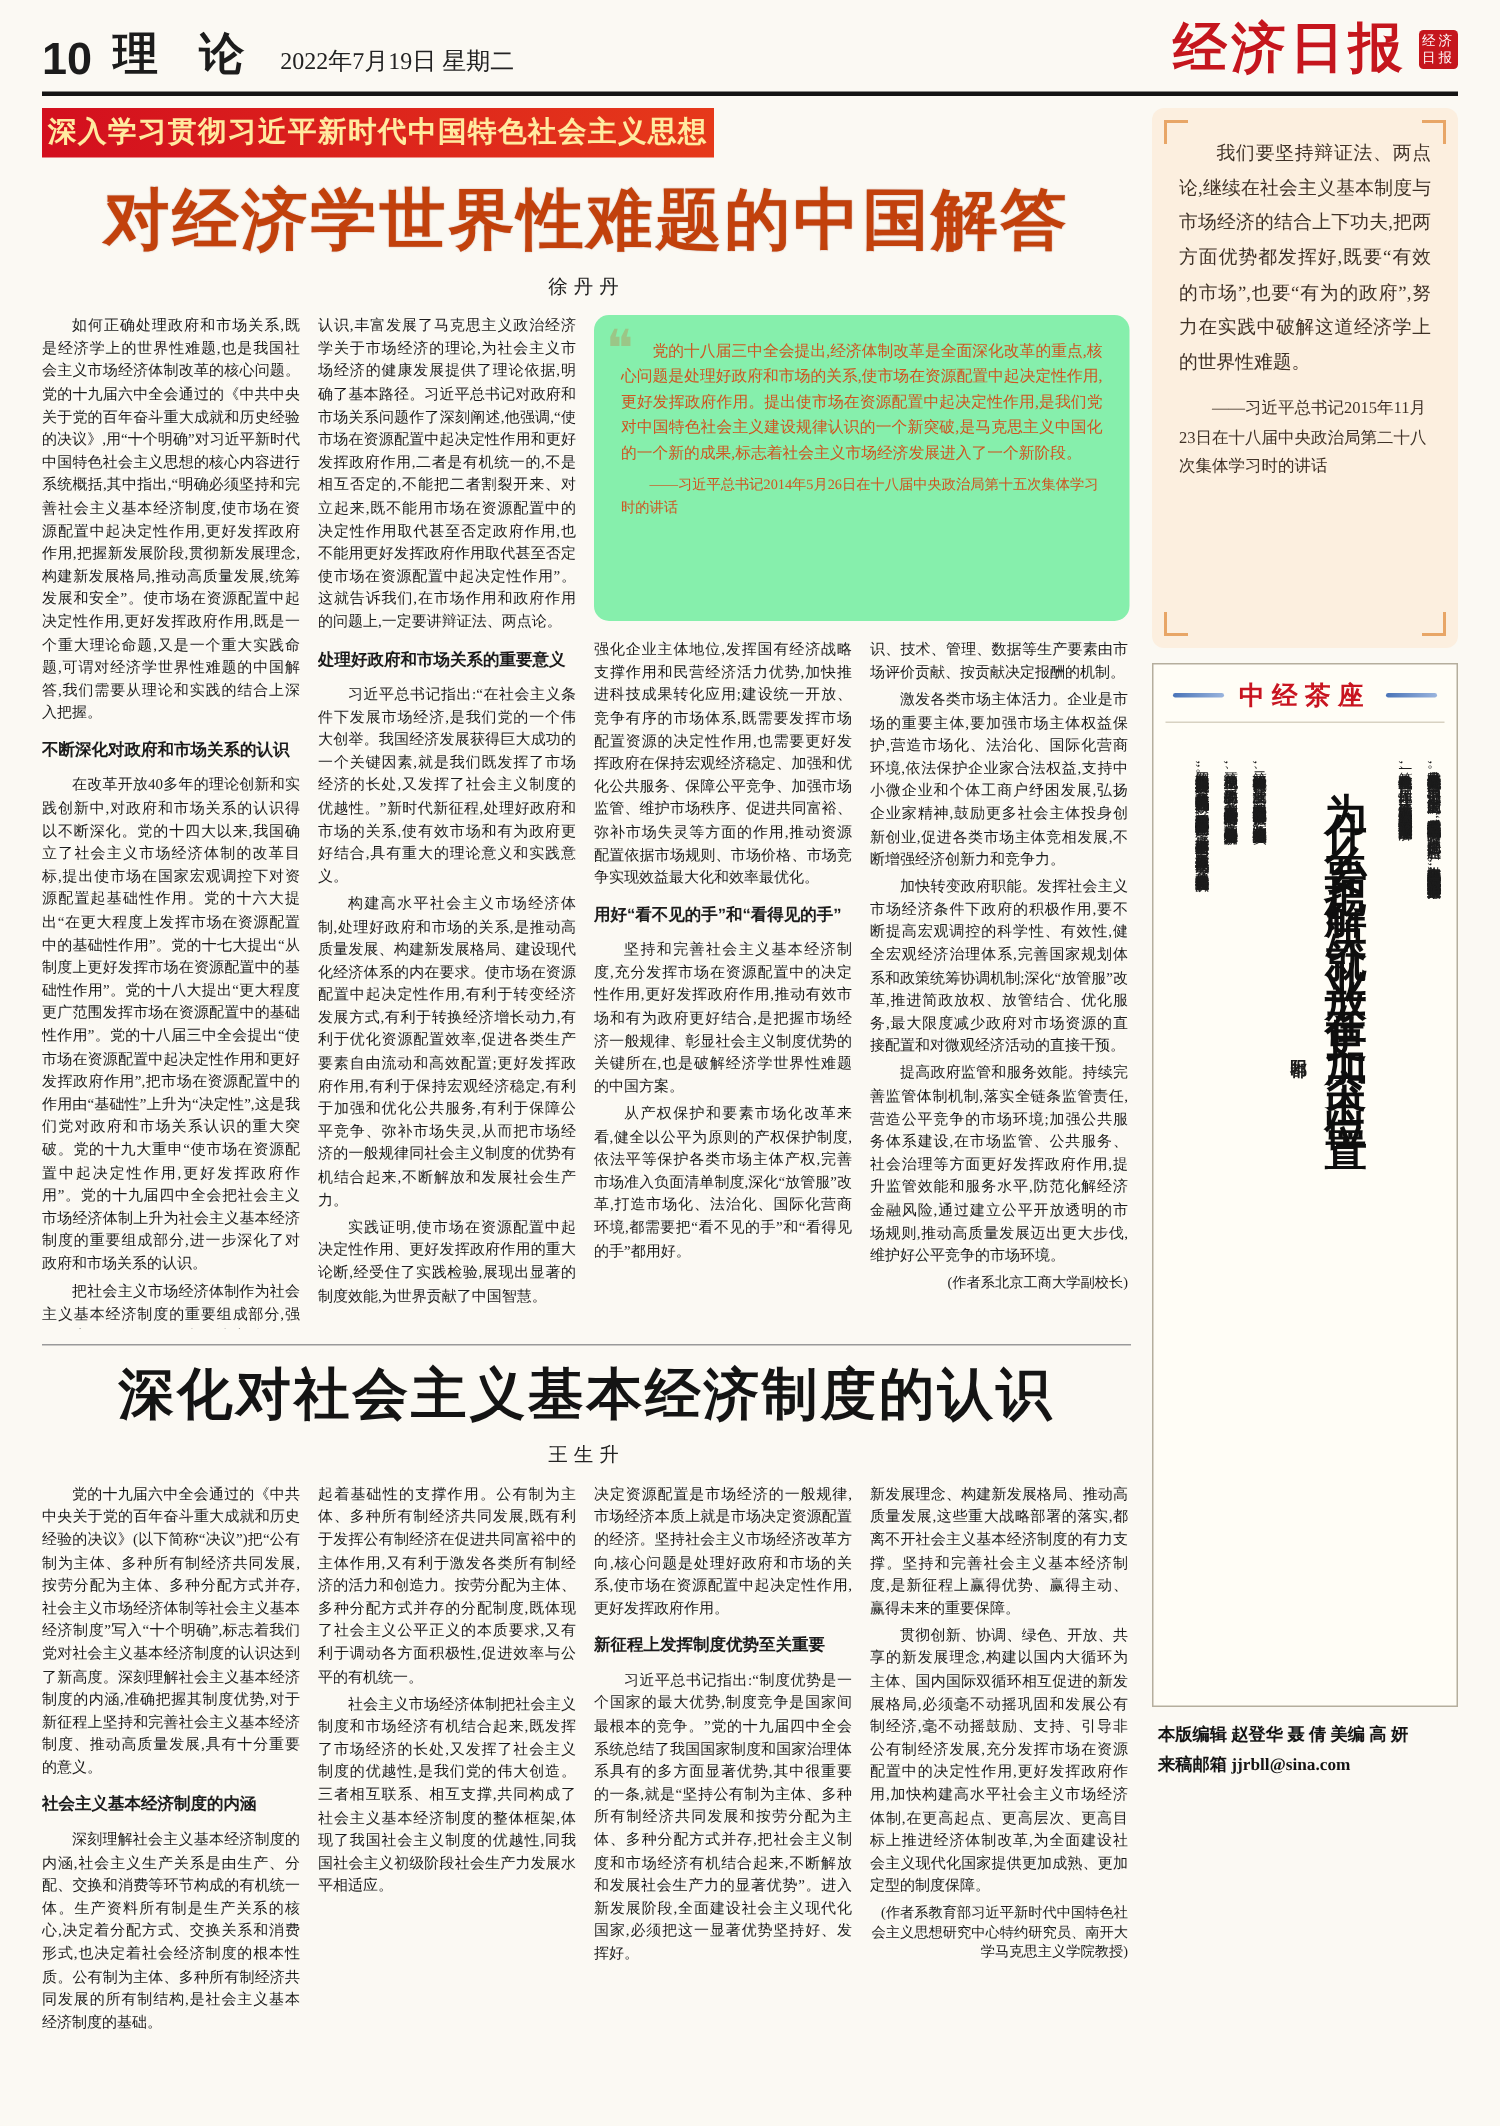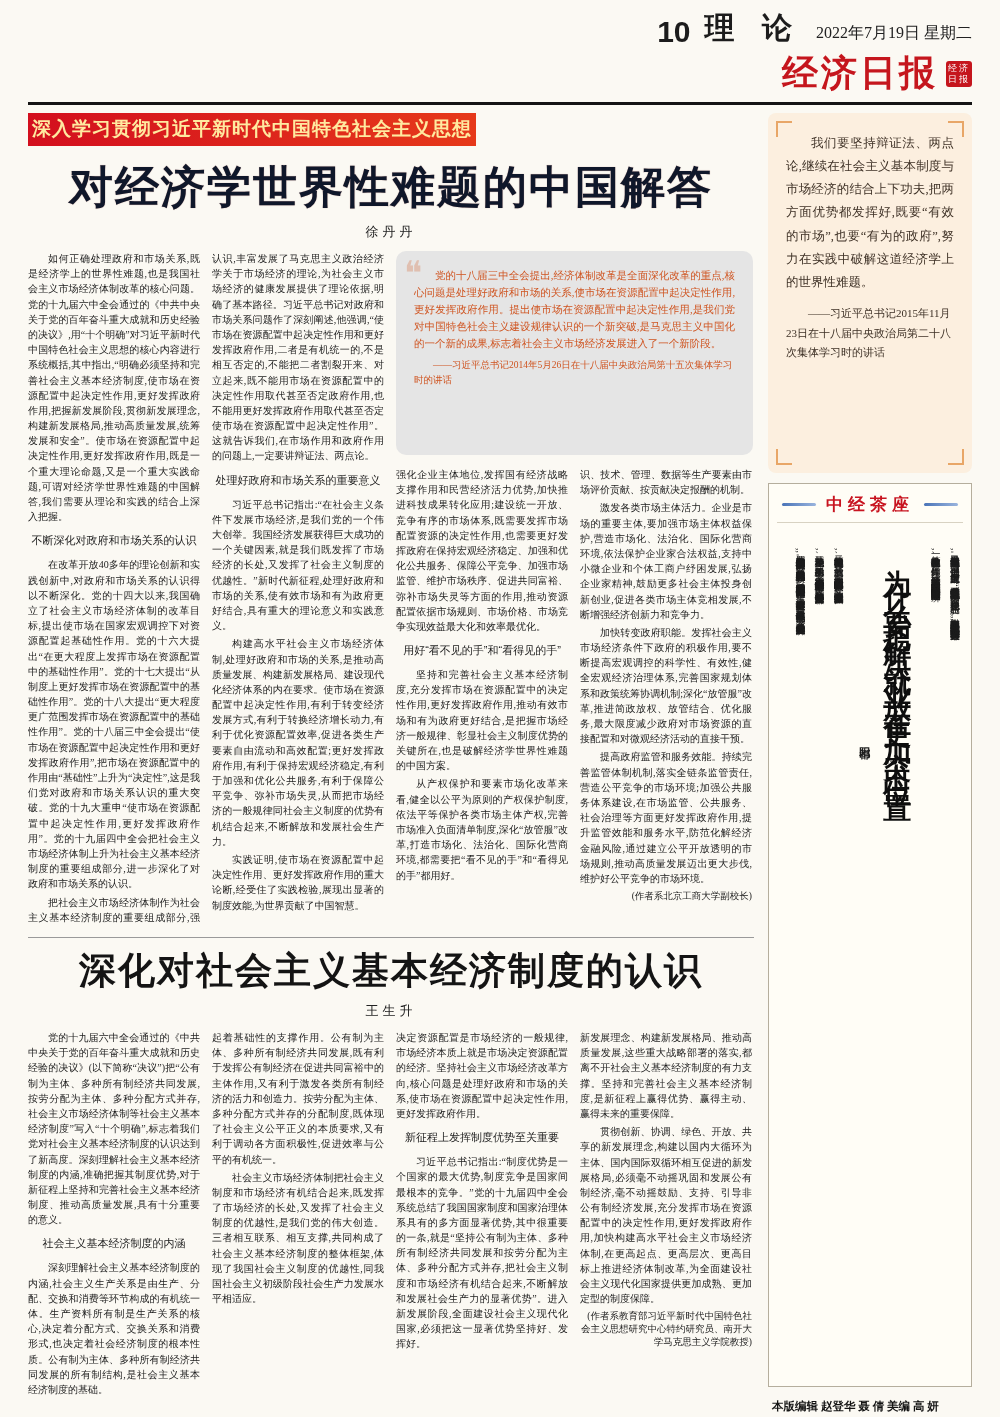--- a/index.html
+++ b/index.html
@@ -1,68 +1,68 @@
 <!DOCTYPE html>
 <html><head>
 <meta charset="utf-8">
 <style>
   * { margin:0; padding:0; box-sizing:border-box; }
   body { background:#888; font-family:"Liberation Serif", serif; }
   .page { width:1000px; height:1417px; background:#fbf9f3; margin:0 auto; overflow:hidden; position:relative; color:#1c1c1c; }
 
   
-  .header { display:flex; justify-content:space-between; align-items:flex-end; padding:8px 28px 2px 28px;flex-direction:column; }
+  .header { display:flex; justify-content:space-between; align-items:flex-end; padding:8px 28px 2px 28px; }
   .hleft { display:flex; align-items:flex-end; gap:14px; }
   .pagenum { font-size:30px; font-weight:bold; font-family:"Liberation Sans",sans-serif; }
   .section-name { font-size:30px; font-weight:bold; letter-spacing:10px; }
   .pagedate { font-size:16px; padding-bottom:5px; color:#222; }
   .hright { display:flex; align-items:center; gap:8px; }
   .masthead { color:#c5161d; font-size:36px; font-weight:bold; letter-spacing:3px; }
   .seal { width:26px; height:26px; background:#c5161d; border-radius:3px; color:#fff; font-size:9px; line-height:11px; text-align:center; padding-top:2px; word-break:break-all; overflow:hidden; letter-spacing:2px; }
   .header-rule { margin:2px 28px 0; border-top:3px solid #141414; }
 
   
   .content { display:flex; gap:14px; padding:8px 28px 0 28px; }
   .main { width:726px; flex:none; }
   .rail { width:204px; flex:none; }
 
   
   .banner { display:inline-block; background:linear-gradient(90deg,#d30f1e,#e6391a); color:#ffeaa0; font-family:"Liberation Sans",sans-serif; font-weight:bold; font-size:19px; letter-spacing:1px; padding:3px 4px 4px; }
-  .a1-title { text-align:center; font-size:44px; font-weight:900; letter-spacing:2px; color:#0f172a; margin:12px 0 6px; text-shadow:0 0 1px rgba(110,20,8,.45); }
+  .a1-title { text-align:center; font-size:44px; font-weight:900; letter-spacing:2px; color:#c2410c; margin:12px 0 6px; text-shadow:0 0 1px rgba(110,20,8,.45); }
   .byline { text-align:center; font-size:13px; color:#222; margin-bottom:10px; letter-spacing:4px; }
 
   
   .a1-body { display:flex; gap:12px; height:676px; overflow:hidden; }
   .col { width:172px; flex:none; overflow:hidden; }
   .rightpart { width:357px; flex:none; display:flex; flex-direction:column; }
   .twocols { display:flex; gap:12px; height:460px; overflow:hidden; }
   .para { font-size:10px; line-height:1.52; text-align:justify; text-indent:2em; margin-bottom:3px; }
   .para.cont { text-indent:0; }
-  .subhead { font-family:"Liberation Sans",sans-serif; font-weight:normal; font-size:11px; text-align:center; margin:9px 0; }
+  .subhead { font-family:"Liberation Sans",sans-serif; font-weight:bold; font-size:11px; text-align:left; margin:9px 0; }
   .lead { font-weight:normal; font-family:"Liberation Sans",sans-serif; }
   .endnote { font-size:9.5px; text-align:right; margin-top:4px; }
 
   
-  .quote-box { background:#e5e5e5; border-radius:10px; padding:16px 18px 12px; margin-bottom:12px; height:204px; overflow:hidden; position:relative; }
+  .quote-box { background:#86efac; border-radius:10px; padding:16px 18px 12px; margin-bottom:12px; height:204px; overflow:hidden; position:relative; }
   .quote-box::before { content:"❝"; position:absolute; left:8px; top:2px; font-size:34px; color:rgba(212,92,40,.28); }
   .quote-text { font-size:10.5px; line-height:1.62; color:#cf5420; text-align:justify; text-indent:2em; }
   .quote-attr { font-size:9.5px; line-height:1.6; color:#cf5420; margin-top:6px; text-indent:2em; }
 
   
   .rail-quote { background:#fcefdf; border-radius:8px; height:360px; padding:19px 18px; position:relative; overflow:hidden; }
   .corner { position:absolute; width:16px; height:16px; }
   .corner.tl { left:8px; top:8px; border-left:2px solid #e8a667; border-top:2px solid #e8a667; }
   .corner.tr { right:8px; top:8px; border-right:2px solid #e8a667; border-top:2px solid #e8a667; }
   .corner.bl { left:8px; bottom:8px; border-left:2px solid #e8a667; border-bottom:2px solid #e8a667; }
   .corner.br { right:8px; bottom:8px; border-right:2px solid #e8a667; border-bottom:2px solid #e8a667; }
   .rq-text { font-size:12.5px; line-height:1.85; color:#3e3126; text-align:justify; text-indent:2em; font-weight:500; }
   .rq-attr { font-size:11px; line-height:1.8; color:#3e3126; margin-top:10px; text-indent:2em; }
 
   
-  .teahouse { margin-top:10px; border:1px solid #b5ae9d; background:#fffdf6; height:904px; padding:6px 8px; overflow:hidden; }
+  .teahouse { margin-top:10px; border:1px solid #b5ae9d; background:#fffdf6; height:696px; padding:6px 8px; overflow:hidden; }
   .th-header { display:flex; align-items:center; justify-content:center; gap:10px; padding:3px 0 6px; border-bottom:1px solid #d8d2c2; }
   .th-deco { width:34px; height:3px; background:linear-gradient(90deg,#4a74b8,#9ab4dd); border-radius:2px; }
   .th-title { color:#c81420; font-size:17px; font-weight:bold; letter-spacing:5px; font-family:"Liberation Sans",sans-serif; }
   .th-content { writing-mode:vertical-rl; width:100%; height:846px; overflow:hidden; padding-top:6px; }
   .v-para { font-size:9.5px; line-height:1.7; text-indent:2em; text-align:justify; margin-block-end:3px; }
   .v-title { font-size:28px; font-weight:900; letter-spacing:14px; color:#0e0e0e; margin-block:12px 6px; padding-inline-start:18px; font-family:"Liberation Sans",sans-serif; }
   .v-author { font-size:11px; font-weight:bold; padding-inline-start:210px; margin-block:4px 10px; }
 
   
   .article-divider { border-top:1px solid #9a9a9a; margin:10px 0 8px; }

